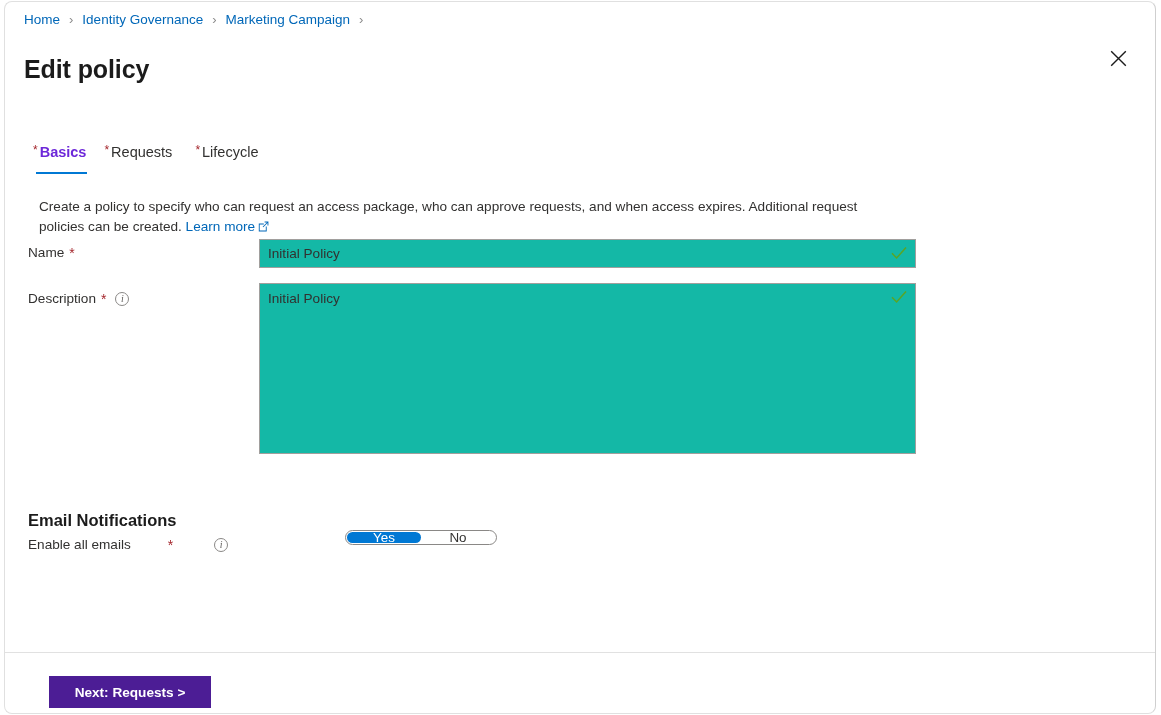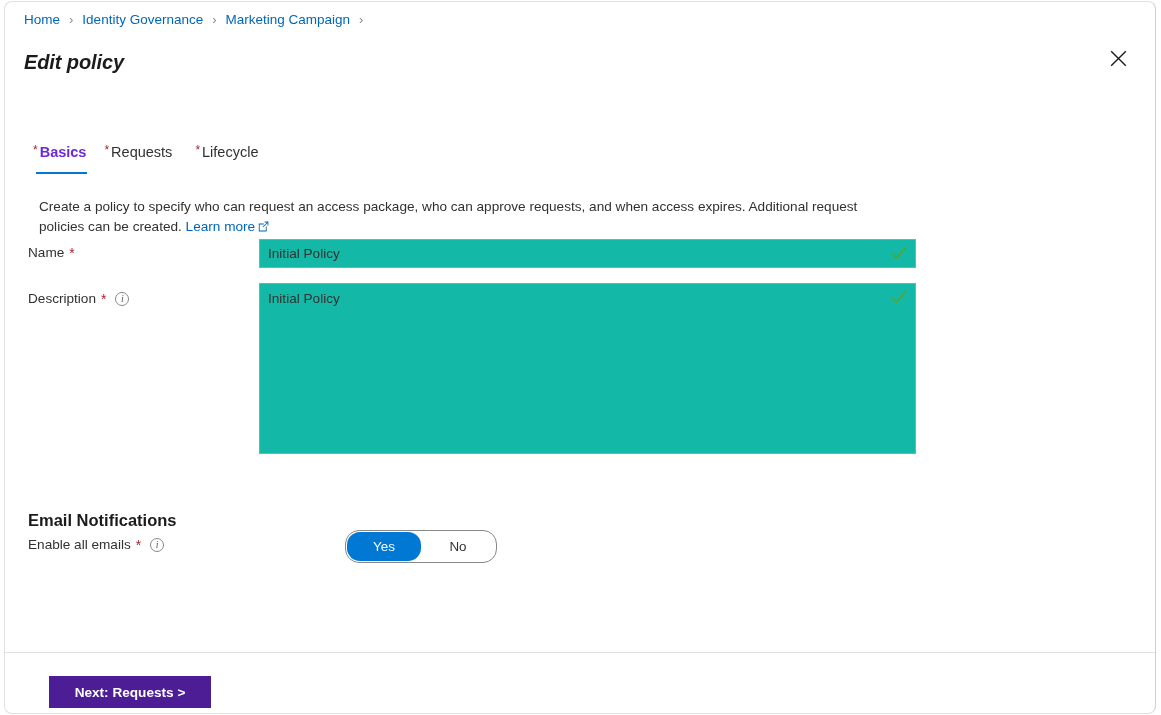--- a/index.html
+++ b/index.html
@@ -42,25 +42,24 @@
     margin: 0 9px;
     font-size: 13px;
     line-height: 1;
     user-select: none;
   }
 
   
   #page-title {
     position: absolute;
     left: 19px; top: 36px;
-    font-size: 20px;
+    font-size: 25px;
     font-weight: 600;
     color: #1b1b1b;
     letter-spacing: -0.1px;
-    font-style: italic;
   }
   #close-button {
     position: absolute;
     right: 21px; top: 42px;
     width: 32px; height: 32px;
     display: flex; align-items: center; justify-content: center;
     cursor: pointer;
     background: transparent;
     border: none;
     padding: 0;
@@ -148,21 +147,21 @@
     font-size: 10px;
     font-style: italic;
     color: #605e5c;
     font-family: "Liberation Serif", serif;
     cursor: pointer;
     line-height: 1;
   }
 
   #name-label { left: 23px; top: 243px; }
   #description-label { left: 23px; top: 289px; }
-  #enable-emails-label { left: 23px; top: 535px; }
+  #enable-emails-label { left: 23px; top: 535px; gap: 32px; }
 
   .text-input {
     position: absolute;
     background: #14b8a6;
     border: 1px solid #a19f9d;
     font-family: "Liberation Sans", sans-serif;
     font-size: 13.6px;
     color: #323130;
     outline: none;
     padding: 0 30px 0 8px;
@@ -191,21 +190,21 @@
     left: 23px; top: 495px;
     font-size: 16.5px;
     font-weight: 600;
     color: #1b1b1b;
   }
 
   
   #email-toggle {
     position: absolute;
     left: 340px; top: 528px;
-    width: 152px; height: 33px;
+    width: 152px; height: 15px;
     border: 1px solid #8a8886;
     border-radius: 14px;
     background: #ffffff;
     display: flex;
     align-items: center;
     padding: 1px;
     cursor: pointer;
     overflow: hidden;
   }
   .toggle-opt {

